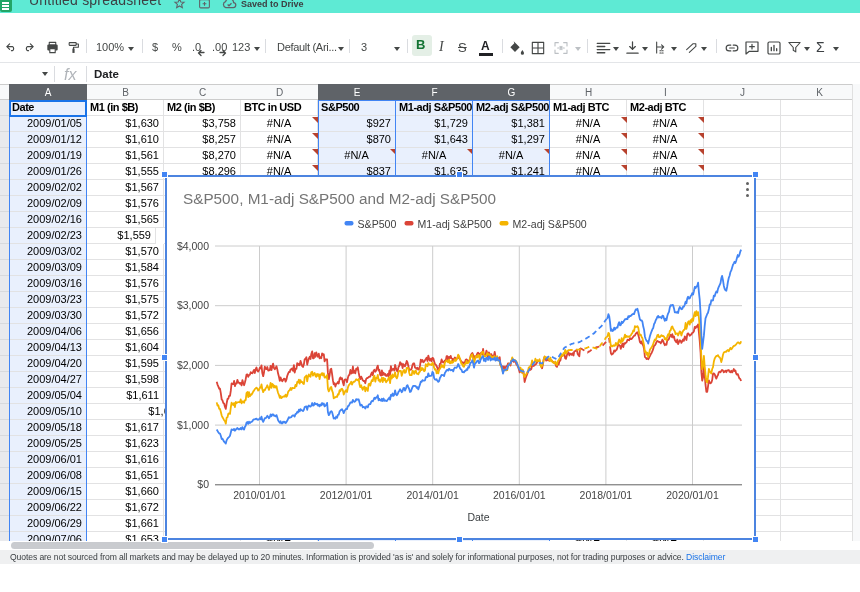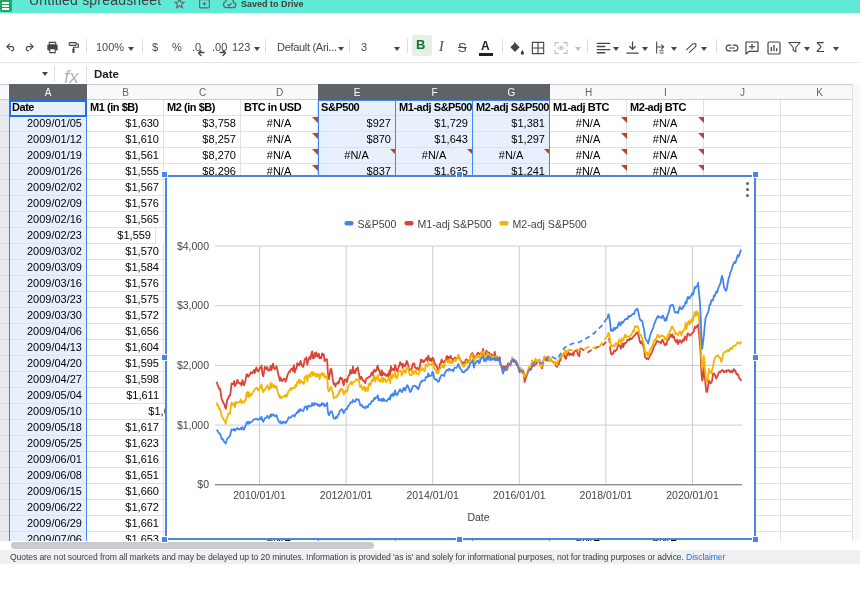--- a/index.html
+++ b/index.html
@@ -19,21 +19,21 @@
 
 #toolbar { position:absolute; left:0; top:31px; width:860px; height:29px; background:#fff; }
 #toolbar svg { position:absolute; }
 .tsep { position:absolute; top:8px; width:1px; height:14px; background:#dadce0; }
 .ttxt { position:absolute; font-size:11px; color:#444746; }
 .caret { position:absolute; width:0; height:0; border-left:3.5px solid transparent; border-right:3.5px solid transparent; border-top:4px solid #444746; }
 #boldbg { position:absolute; left:412px; top:4px; width:20px; height:21px; background:#e4efe6; border-radius:3px; }
 #boldB { position:absolute; left:416px; top:6px; font-size:13px; font-weight:bold; color:#137333; }
 
 #fbar { position:absolute; left:0; top:62px; width:860px; height:22px; background:#fff; border-top:1px solid #e3e5e8; }
-#fx { position:absolute; left:64px; top:3px; font-size:19px; font-style:italic; color:#b0b4b9; }
+#fx { position:absolute; left:64px; top:3px; font-size:16px; font-style:italic; color:#b0b4b9; }
 #fsep { position:absolute; left:86px; top:3px; width:1px; height:16px; background:#dadce0; }
 #fval { position:absolute; left:94px; top:5px; font-size:11.5px; font-weight:bold; color:#202124; }
 
 #grid { position:absolute; left:0; top:84px; width:860px; height:466px; background:#fff; }
 .colhdr { position:absolute; top:0; height:16px; background:#f8f9fa; border-right:1px solid #ccc; border-top:1px solid #ccc; border-bottom:1px solid #ccc; font-size:10px; color:#5f6368; text-align:center; line-height:16px; }
 .colhdr.sel { background:#5f6368; color:#fff; border-color:#5f6368; }
 .cell { position:absolute; height:16px; font-size:11px; color:#000; line-height:15px; border-right:1px solid #e2e2e3; border-bottom:1px solid #e2e2e3; white-space:nowrap; overflow:hidden; }
 .cell.num { text-align:right; padding-right:4px; }
 .cell.ctr { text-align:center; }
 .cell.hdr { font-weight:bold; padding-left:3px; letter-spacing:-0.45px; }
@@ -632,20 +632,21 @@
   <div id="fsep"></div>
   <div id="fval">Date</div>
 </div>
 
 <div id="scrollband">
       <div id="scrollthumb"></div>
     </div>
 <div id="footer"><span>Quotes are not sourced from all markets and may be delayed up to 20 minutes. Information is provided 'as is' and solely for informational purposes, not for trading purposes or advice. <a>Disclaimer</a></span></div>
 
 <div id="chart">
+  <div id="ctitle">S&amp;P500, M1-adj S&amp;P500 and M2-adj S&amp;P500</div>
   <div class="dot3" style="top:5px"></div>
   <div class="dot3" style="top:11px"></div>
   <div class="dot3" style="top:17px"></div>
   <svg width="587" height="361" viewBox="165 177 587 361" style="position:absolute;left:0;top:0">
         <line x1="213" y1="425.1" x2="740" y2="425.1" stroke="#cccccc" stroke-width="1"></line>
 <line x1="213" y1="365.4" x2="740" y2="365.4" stroke="#cccccc" stroke-width="1"></line>
 <line x1="213" y1="305.7" x2="740" y2="305.7" stroke="#cccccc" stroke-width="1"></line>
 <line x1="213" y1="246.0" x2="740" y2="246.0" stroke="#cccccc" stroke-width="1"></line>
 <line x1="257.5" y1="246" x2="257.5" y2="484.8" stroke="#cccccc" stroke-width="1"></line>
 <line x1="344.1" y1="246" x2="344.1" y2="484.8" stroke="#cccccc" stroke-width="1"></line>

